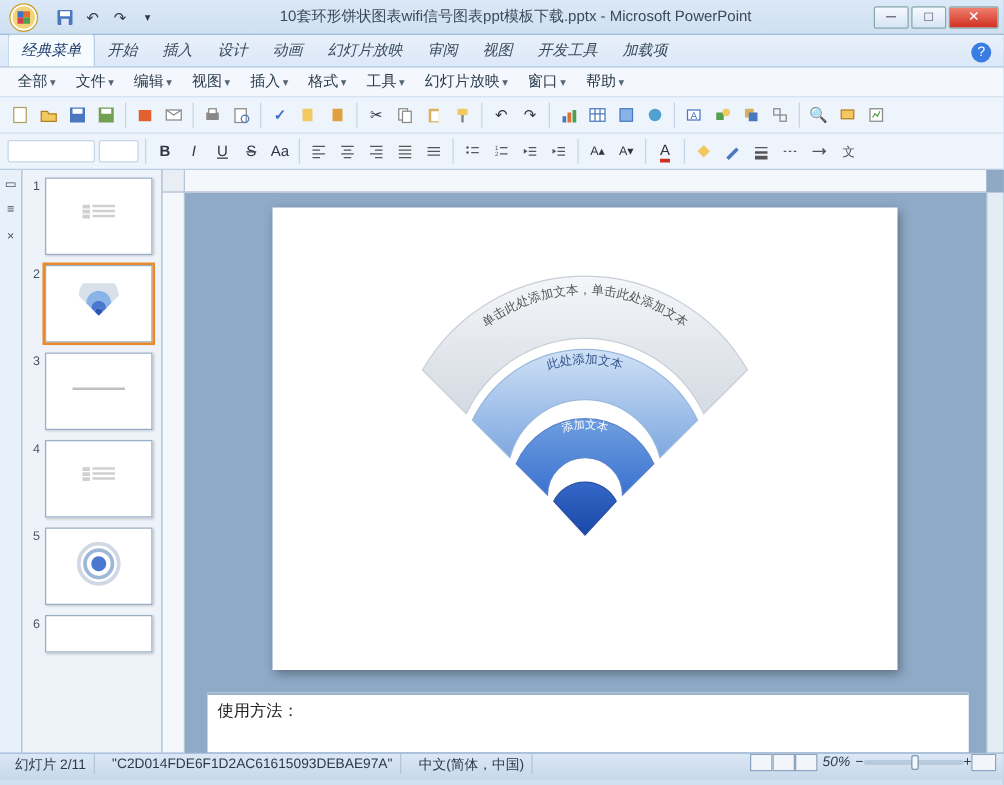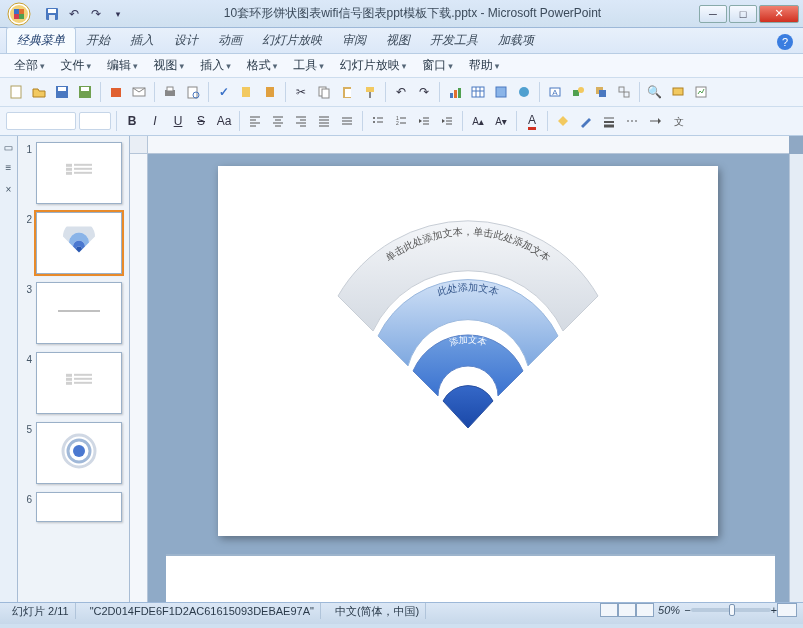--- a/index.html
+++ b/index.html
@@ -528,20 +528,21 @@
           <text font-size="10" fill="#33558a"><textPath href="#tp2" startOffset="50%" text-anchor="middle">此处添加文本</textPath></text>
 
           <path d="M195 205 A60 60 0 0 1 305 205 L280 230 A28 28 0 0 0 220 230 Z" fill="url(#g3)" stroke="#5a82c8"></path>
           <text font-size="9" fill="#fff"><textPath href="#tp3" startOffset="50%" text-anchor="middle">添加文本</textPath></text>
 
           <path d="M225 235 A28 28 0 0 1 275 235 L250 262 Z" fill="url(#g4)" stroke="#2a50a0"></path>
         </svg>
       </div>
 
       <div class="notes">
+        <div style="font-size:13px">使用方法：</div>
       </div>
     </div>
   </div>
 </div>
 
 <div class="statusbar">
   <div class="seg">幻灯片 2/11</div>
   <div class="seg">"C2D014FDE6F1D2AC61615093DEBAE97A"</div>
   <div class="seg">中文(简体，中国)</div>
   <div class="status-right">

